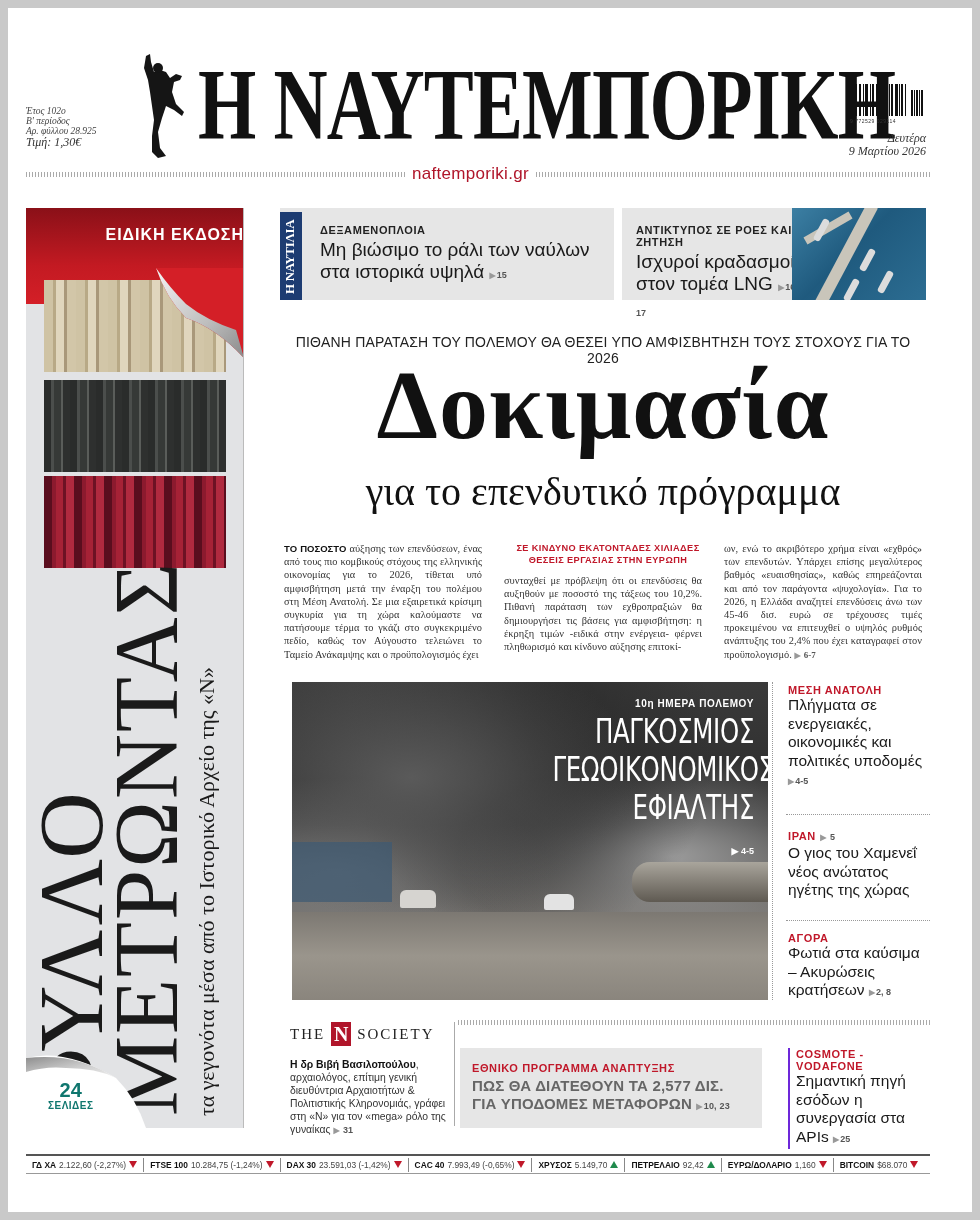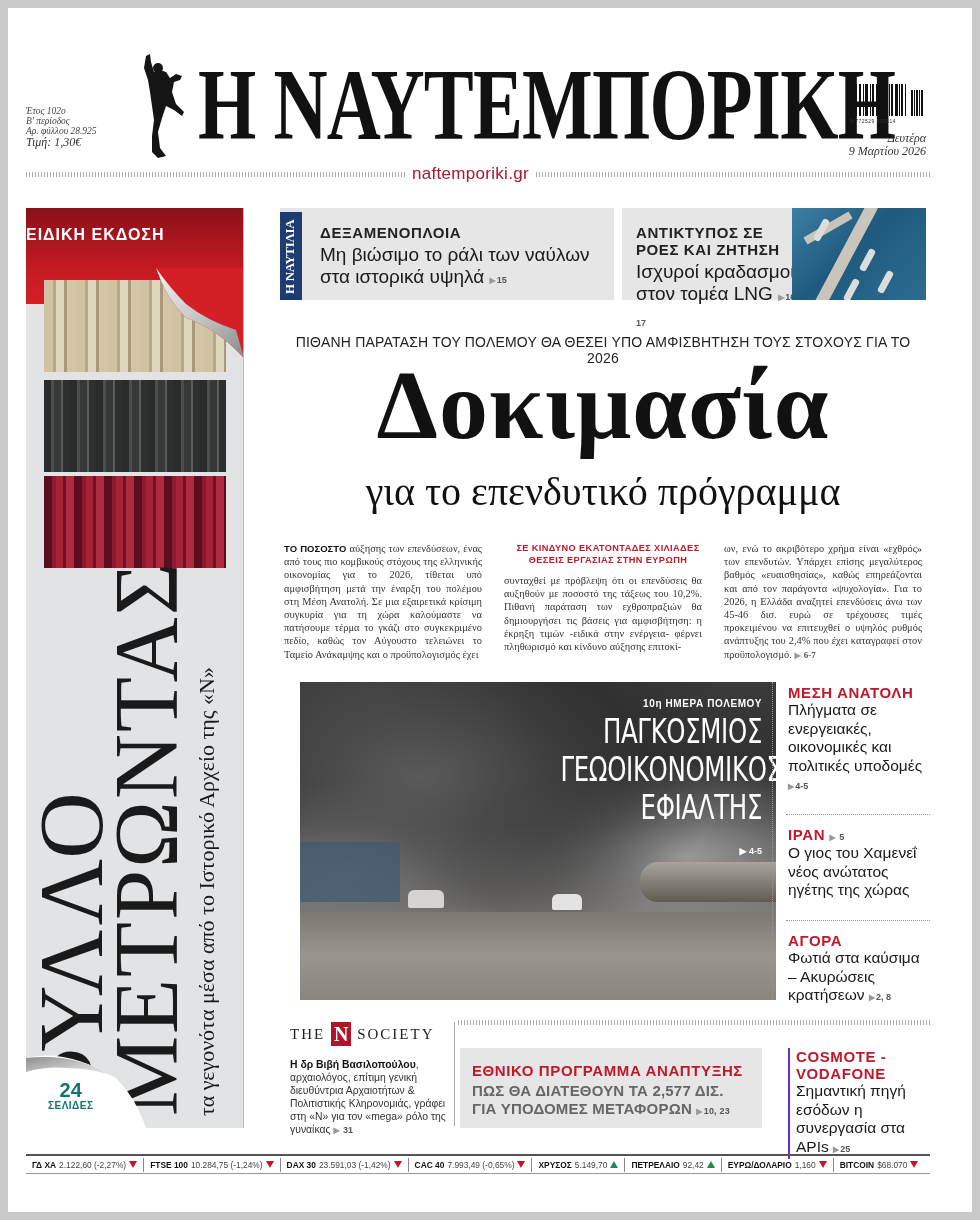--- a/index.html
+++ b/index.html
@@ -15,21 +15,21 @@
   .masthead-title { left: 190px; top: 40px; width: 600px; font-family: "Liberation Serif", serif; font-weight: bold; font-size: 96px; line-height: 110px; letter-spacing: -1px; transform: scaleX(0.78) scaleY(1.05); transform-origin: left top; color: #111; white-space: nowrap; }
   .barcode { left: 845px; top: 76px; width: 72px; height: 36px; }
   .barcode-digits { left: 842px; top: 110px; font-size: 5px; color: #333; letter-spacing: 0.5px; }
   .date-block { right: 46px; top: 124px; text-align: right; font-family: "Liberation Serif", serif; font-style: italic; font-size: 12px; line-height: 13px; color: #333; }
   .dotted-rule { height: 5px; background: repeating-linear-gradient(90deg, #aaa 0 1px, transparent 1px 3px); }
   .site-url { left: 398px; top: 156px; font-size: 17px; color: #b0152a; font-weight: normal; background: #fff; padding: 0 6px; letter-spacing: 0.3px; }
 
   
   .special { left: 18px; top: 200px; width: 218px; height: 920px; background: #e2e3e5; border-right: 1px solid #bbb; overflow: hidden; }
   .special-banner { left: 0; top: 0; width: 218px; height: 96px; background: linear-gradient(180deg, #8a1018 0%, #c31a22 60%, #d41f27 100%); }
-  .special-banner-label { left: 0; top: 18px; width: 218px; text-align: left; color: #fff; font-weight: bold; font-size: 16px; letter-spacing: 1px; }
+  .special-banner-label { left: 0; top: 18px; width: 218px; text-align: right; color: #fff; font-weight: bold; font-size: 16px; letter-spacing: 1px; }
   .special-curl { left: 130px; top: 60px; width: 88px; height: 90px; }
   .shelf { left: 18px; width: 182px; height: 92px; }
   .shelf1 { top: 72px; background: repeating-linear-gradient(90deg, #cfc3a4 0 9px, #b8a986 9px 12px, #e0d6bd 12px 20px, #a9987a 20px 23px, #d2c6a8 23px 32px); }
   .shelf2 { top: 172px; background: repeating-linear-gradient(90deg, #2a2c2b 0 7px, #4b4e4c 7px 10px, #363937 10px 17px, #5a5d5a 17px 19px, #2e302f 19px 26px); }
   .shelf3 { top: 268px; background: repeating-linear-gradient(90deg, #5a0e1e 0 8px, #8c1a2e 8px 12px, #a62236 12px 19px, #6d1224 19px 22px, #b02a3f 22px 30px); }
   .vertical-title { left: 232px; top: 380px; width: 540px; height: 218px; transform: rotate(-90deg); transform-origin: left top; }
   .vt-wrap { position: absolute; left: 0; top: 0; width: 540px; height: 218px; }
   .vt-line1 { position: absolute; left: 12px; top: 2px; font-family: "Liberation Serif", serif; font-size: 92px; line-height: 86px; letter-spacing: 4px; color: #1a1a1a; white-space: nowrap; }
   .vt-line2 { position: absolute; left: 12px; top: 78px; font-family: "Liberation Serif", serif; font-size: 90px; line-height: 86px; letter-spacing: 2px; color: #1a1a1a; white-space: nowrap; }
   .vt-line3 { position: absolute; left: 12px; top: 168px; font-family: "Liberation Serif", serif; font-size: 22px; line-height: 26px; color: #1a1a1a; white-space: nowrap; }
@@ -37,21 +37,21 @@
   .pages-count { left: 22px; top: 872px; color: #0f766e; font-weight: bold; text-align: center; }
   .pages-count .num { font-size: 20px; line-height: 20px; display: block; }
   .pages-count .lbl { font-size: 10px; letter-spacing: 0.5px; display: block; }
 
   
   .teaser { top: 200px; height: 92px; background: #e6e6e6; }
   .teaser1 { left: 272px; width: 334px; }
   .teaser2 { left: 614px; width: 304px; }
   .nautilia-strip { left: 272px; top: 204px; width: 22px; height: 88px; background: #1d3c72; color: #fff; }
   .nautilia-strip span { position: absolute; left: 2px; top: 82px; transform: rotate(-90deg); transform-origin: left top; font-family: "Liberation Serif", serif; font-weight: bold; font-size: 13px; white-space: nowrap; letter-spacing: -0.3px; }
-  .kicker { font-weight: bold; font-size: 15px; letter-spacing: 0.6px; color: #222; }
+  .kicker { font-weight: bold; font-size: 11px; letter-spacing: 0.6px; color: #222; }
   .kicker.red { color: #c0182a; }
   .teaser-head { font-size: 19px; line-height: 22px; color: #1a1a1a; }
   .ref { font-size: 9px; font-weight: bold; color: #555; }
   .ref .arrow { color: #999; font-size: 8px; margin-right: 1px; }
   .lng-photo { left: 784px; top: 200px; width: 134px; height: 92px; background: linear-gradient(135deg, #3c7fa3 0%, #1f5a7e 45%, #2c6d92 100%); overflow: hidden; }
   .pier1 { position: absolute; left: 44px; top: -10px; width: 12px; height: 130px; background: #c9c5ba; transform: rotate(28deg); }
   .pier2 { position: absolute; left: 10px; top: 16px; width: 52px; height: 8px; background: #c9c5ba; transform: rotate(-30deg); }
   .ship { position: absolute; width: 7px; height: 24px; background: #dcdcdc; border-radius: 3px; }
 
   
@@ -61,21 +61,21 @@
 
   
   .body-col { top: 534px; width: 198px; font-family: "Liberation Serif", serif; font-size: 10.4px; line-height: 13.2px; color: #333; text-align: justify; hyphens: auto; }
   .body-col b { font-family: "Liberation Sans", sans-serif; font-weight: bold; font-size: 9.5px; color: #111; }
   .col1 { left: 276px; }
   .col2 { left: 496px; top: 566px; }
   .col3 { left: 716px; }
   .pullquote { left: 496px; top: 534px; width: 208px; text-align: center; color: #c0182a; font-weight: bold; font-size: 9.2px; line-height: 12px; letter-spacing: 0.4px; }
 
   
-  .war-photo { left: 292px; top: 674px; width: 476px; height: 318px; overflow: hidden;
+  .war-photo { left: 284px; top: 674px; width: 476px; height: 318px; overflow: hidden;
     background:
       radial-gradient(ellipse at 25% 30%, #5a5a5a 0%, transparent 45%),
       radial-gradient(ellipse at 50% 20%, #2a2a2a 0%, transparent 55%),
       radial-gradient(ellipse at 80% 55%, #9a9a9a 0%, transparent 40%),
       radial-gradient(ellipse at 10% 60%, #7d7d7d 0%, transparent 35%),
       linear-gradient(180deg, #3a3a3a 0%, #2b2b2b 45%, #6f6c68 72%, #8f8a82 100%); padding-left: 8px; }
   .ground { position: absolute; left: 0; top: 230px; width: 476px; height: 88px; background: linear-gradient(180deg, #7c7872 0%, #9a958c 50%, #8a857d 100%); }
   .tanker { position: absolute; left: 340px; top: 180px; width: 136px; height: 40px; background: linear-gradient(180deg, #a9a59c, #5f5a52); border-radius: 18px 0 0 18px; }
   .car { position: absolute; left: 108px; top: 208px; width: 36px; height: 18px; background: #d6d4d0; border-radius: 6px 6px 2px 2px; }
   .car2 { position: absolute; left: 252px; top: 212px; width: 30px; height: 16px; background: #e3e3e3; border-radius: 6px 6px 2px 2px; }

